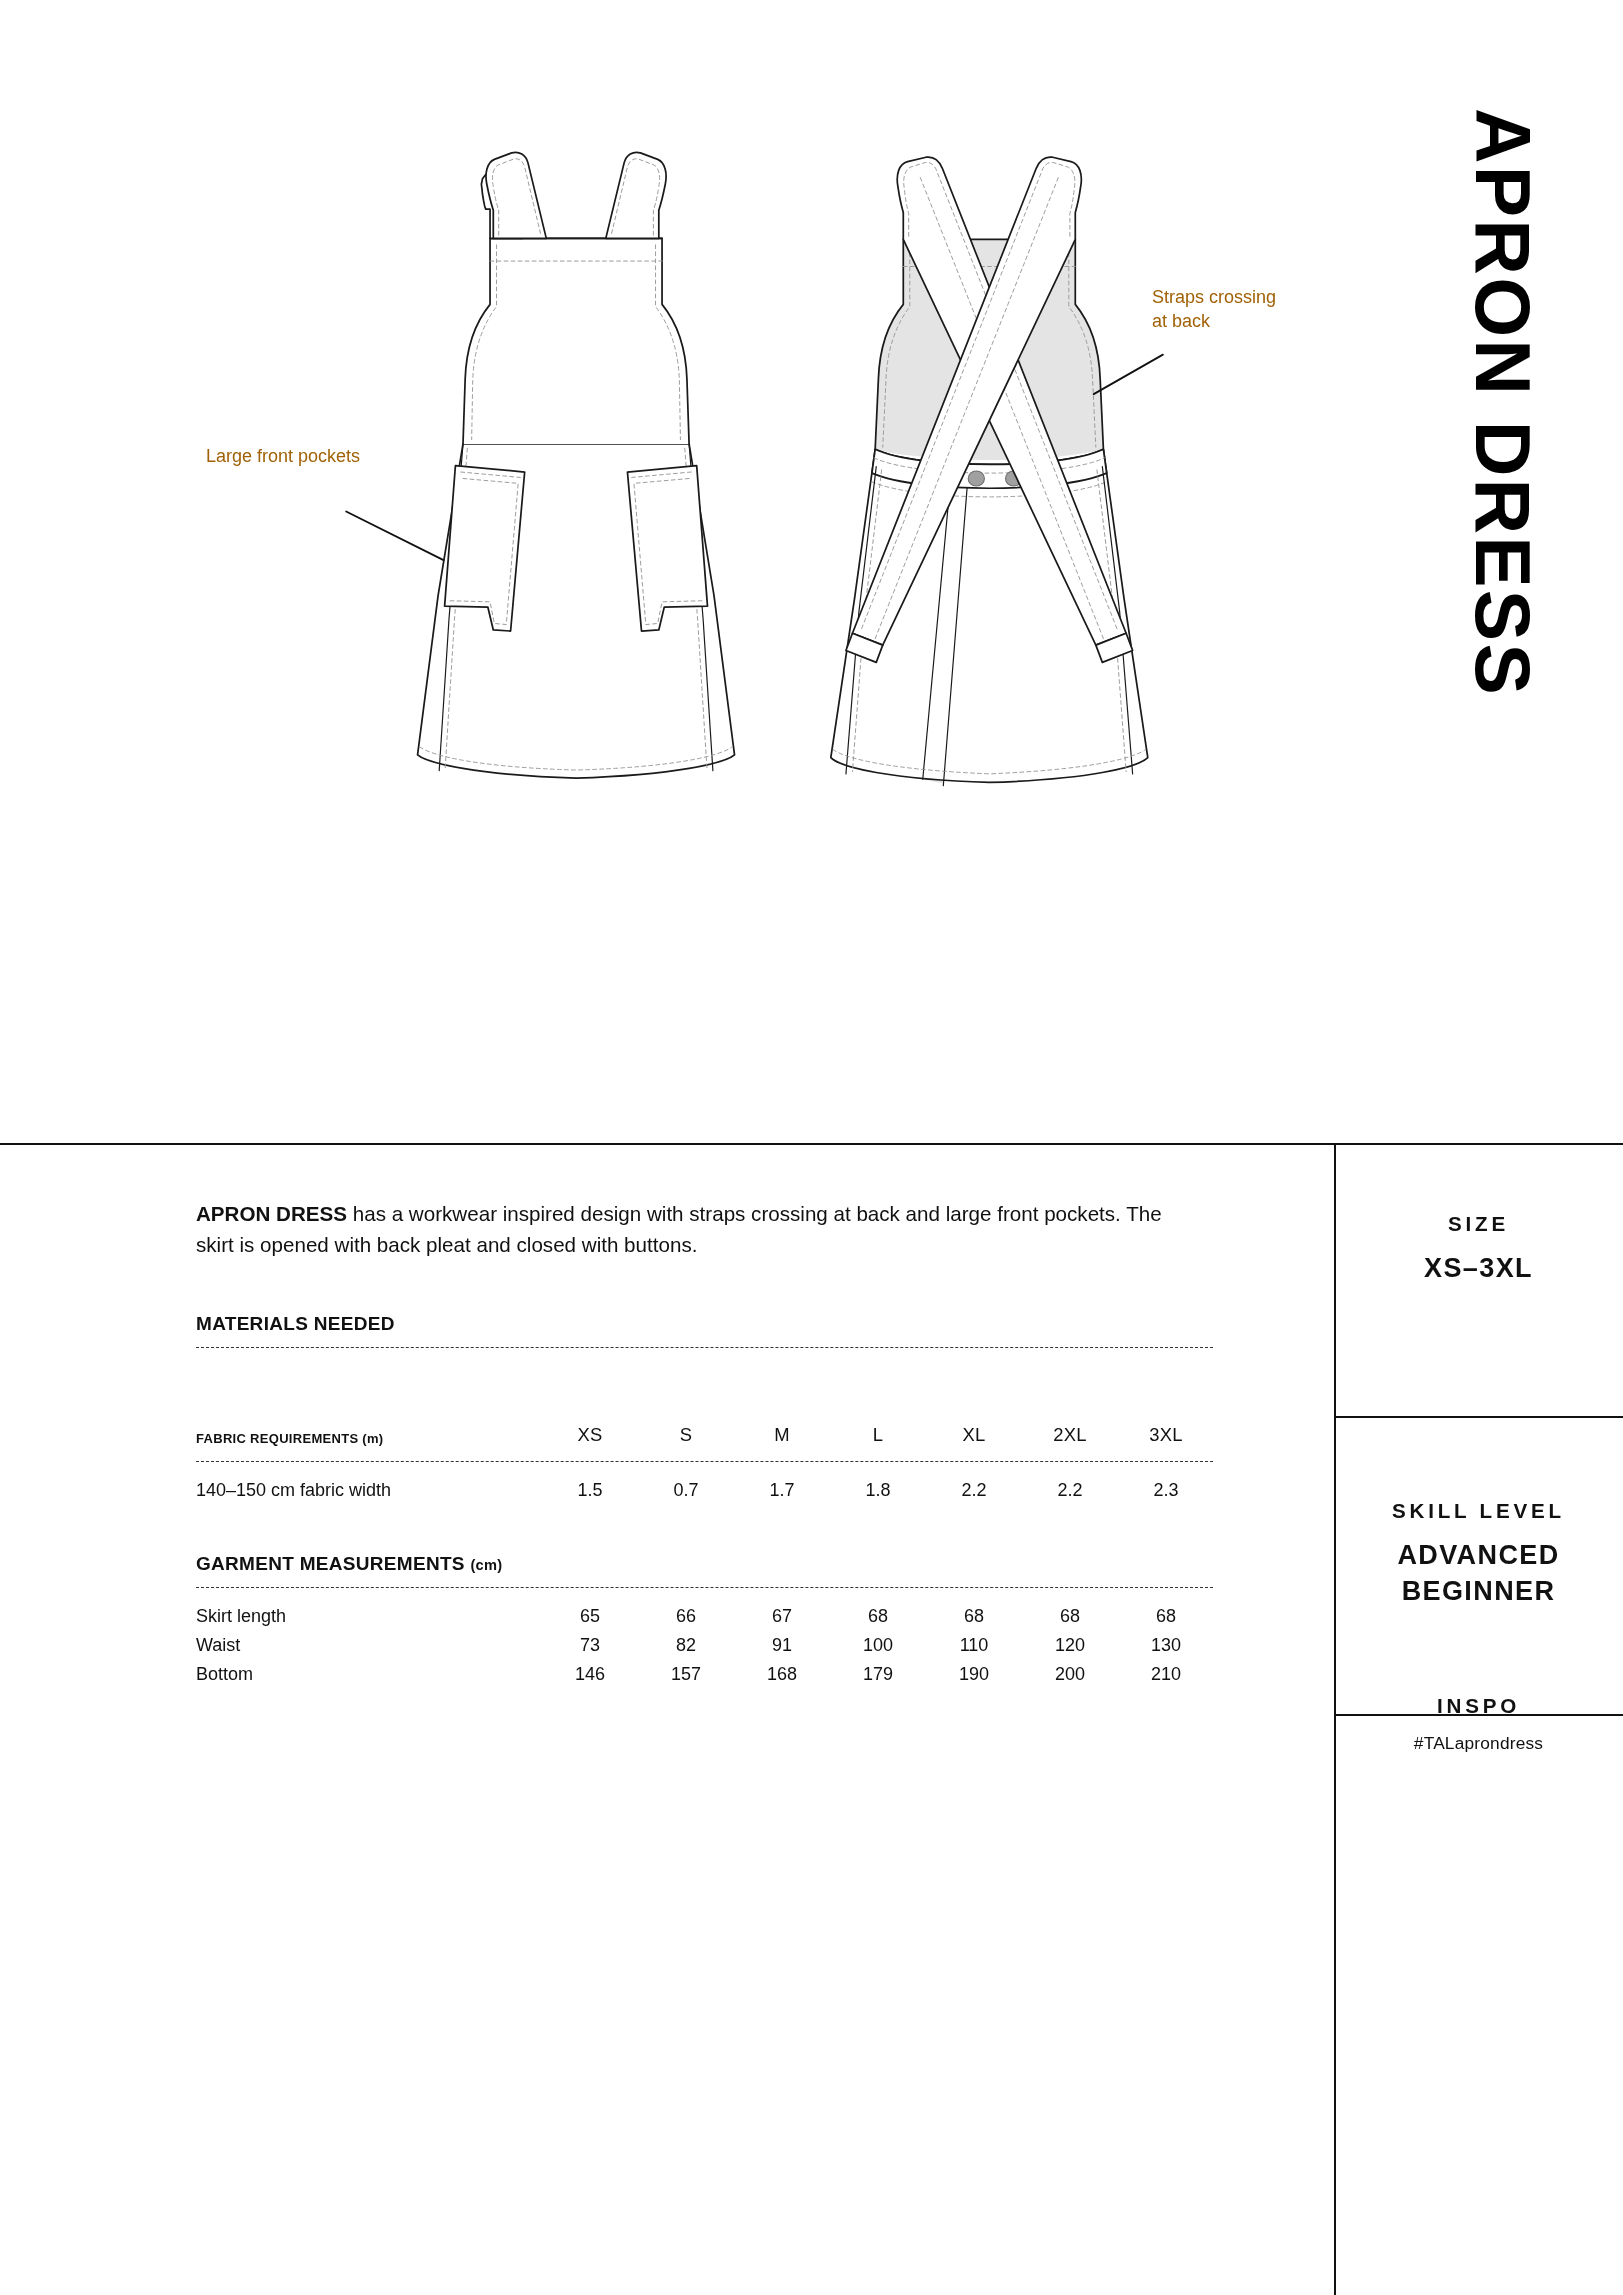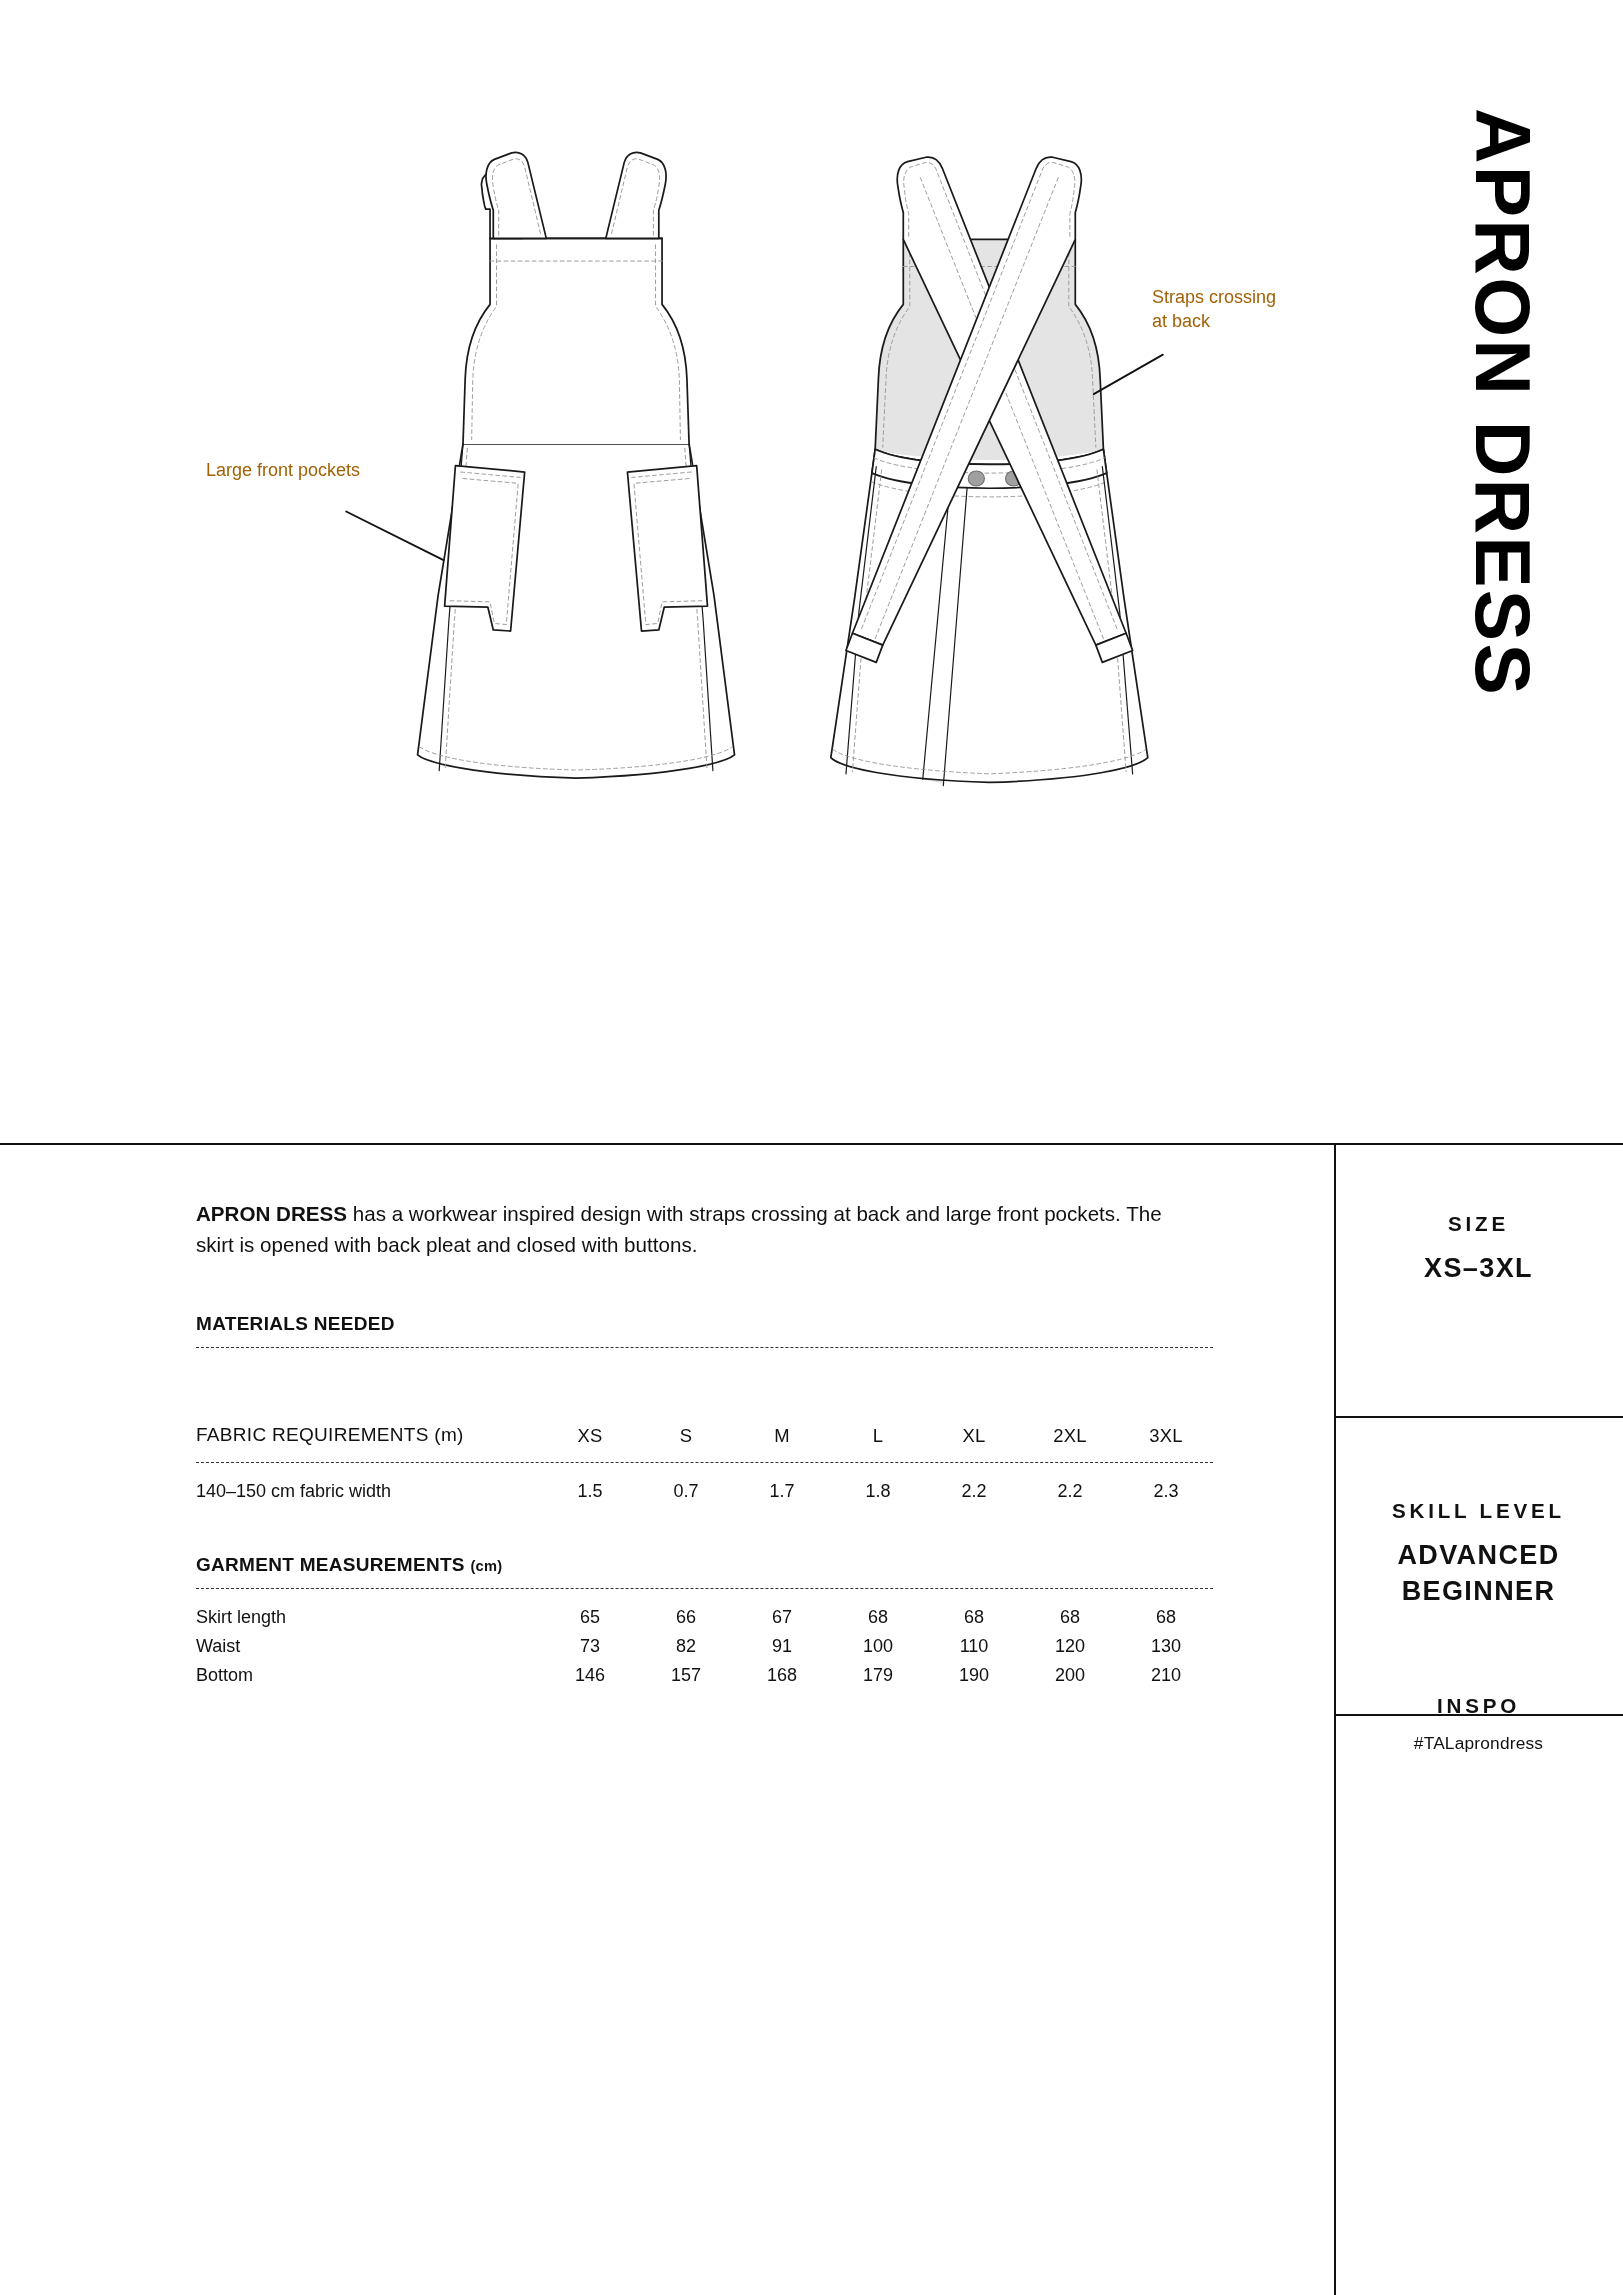--- a/index.html
+++ b/index.html
@@ -55,21 +55,21 @@
   
   .callout {
     position: absolute;
     font-size: 18px;
     line-height: 1.33;
     color: #a16207;
     font-family: "Liberation Sans", sans-serif;
     font-weight: 400;
     white-space: pre-line;
   }
-  #callout-pockets { left: 206px; top: 459px; }
+  #callout-pockets { left: 206px; top: 445px; }
   #callout-straps  { left: 1152px; top: 286px; }
 
   
   .rule-h {
     position: absolute;
     background: #111111;
     height: 1.6px;
   }
   .rule-v {
     position: absolute;
@@ -133,22 +133,22 @@
     padding: 0;
     font-weight: 400;
     font-size: 18px;
     color: #111111;
     line-height: 1.62;
   }
   .spec-table .lbl-col { width: 346px; text-align: left; }
   .spec-table .num-col { width: 96px; text-align: center; }
 
   .head-row th {
-    font-size: 19px;
-    font-weight: 400;
+    font-size: 13px;
+    font-weight: 700;
     letter-spacing: 0.3px;
     vertical-align: bottom;
   }
   .head-row th.lbl-col { text-align: left; }
   .head-row th.num-col { font-weight: 400; font-size: 18.4px; }
 
   .block-gap-1 { height: 58px; }
   .block-gap-2 { height: 47px; }
 
   

